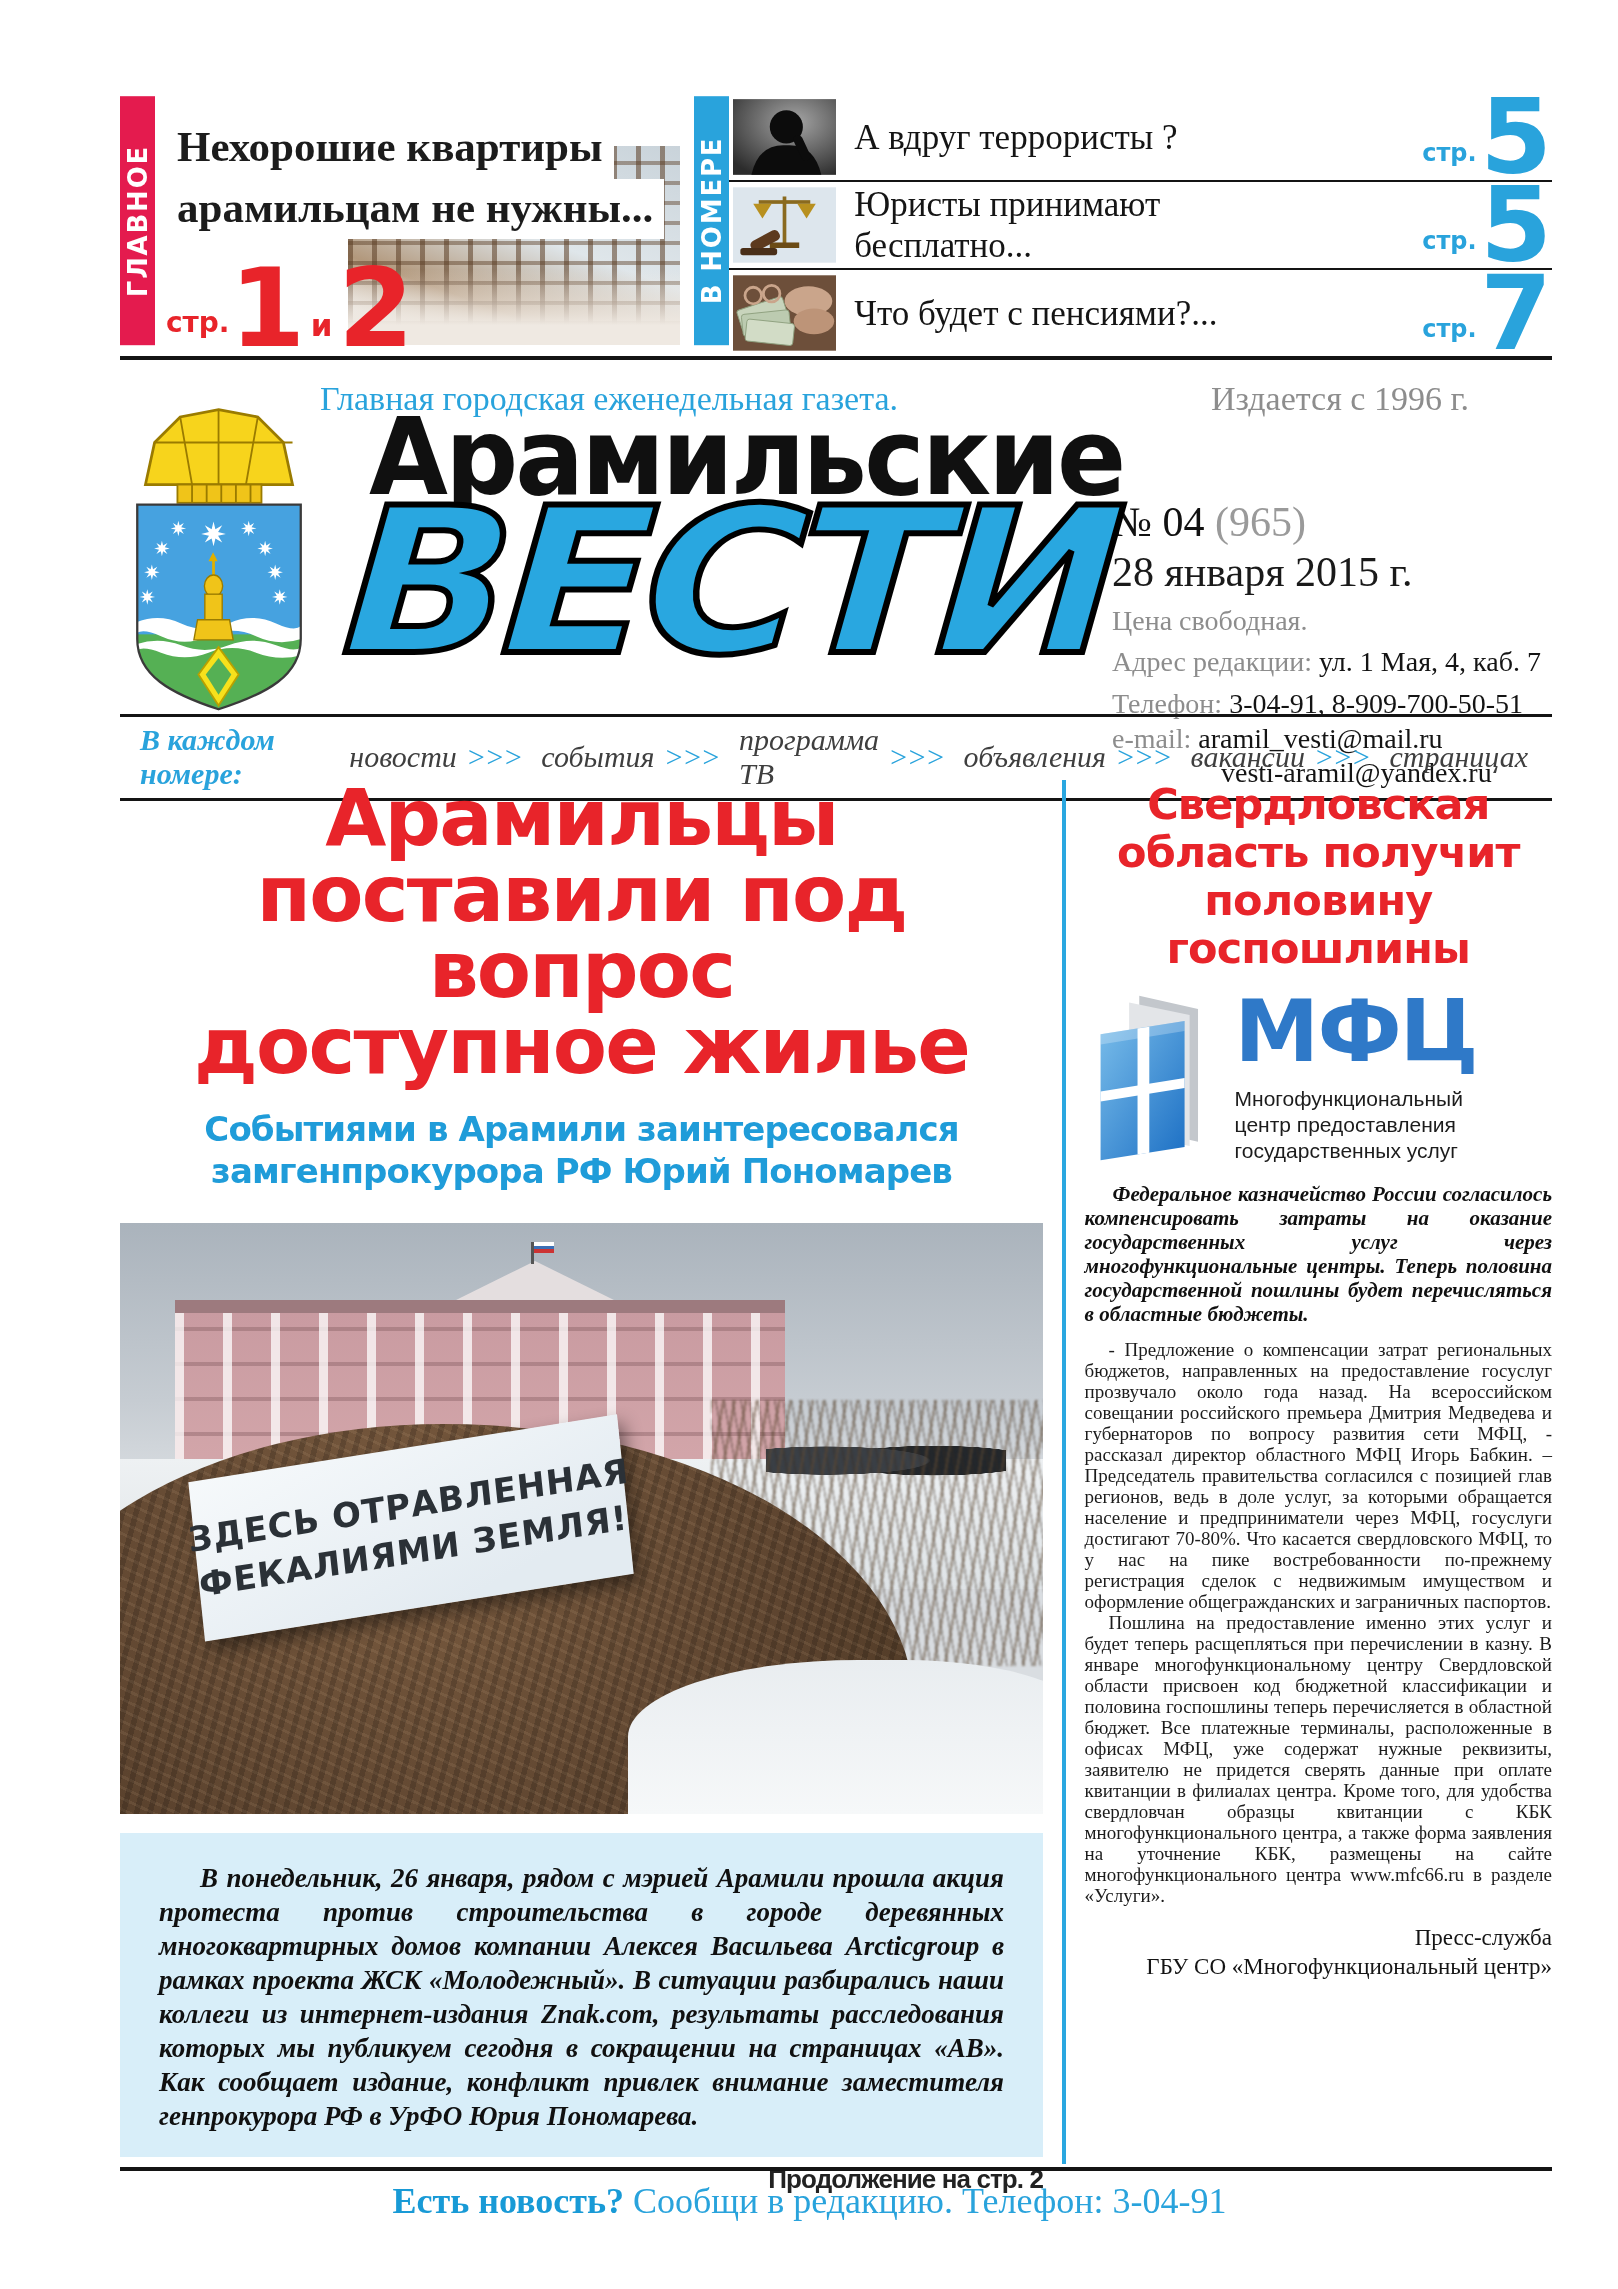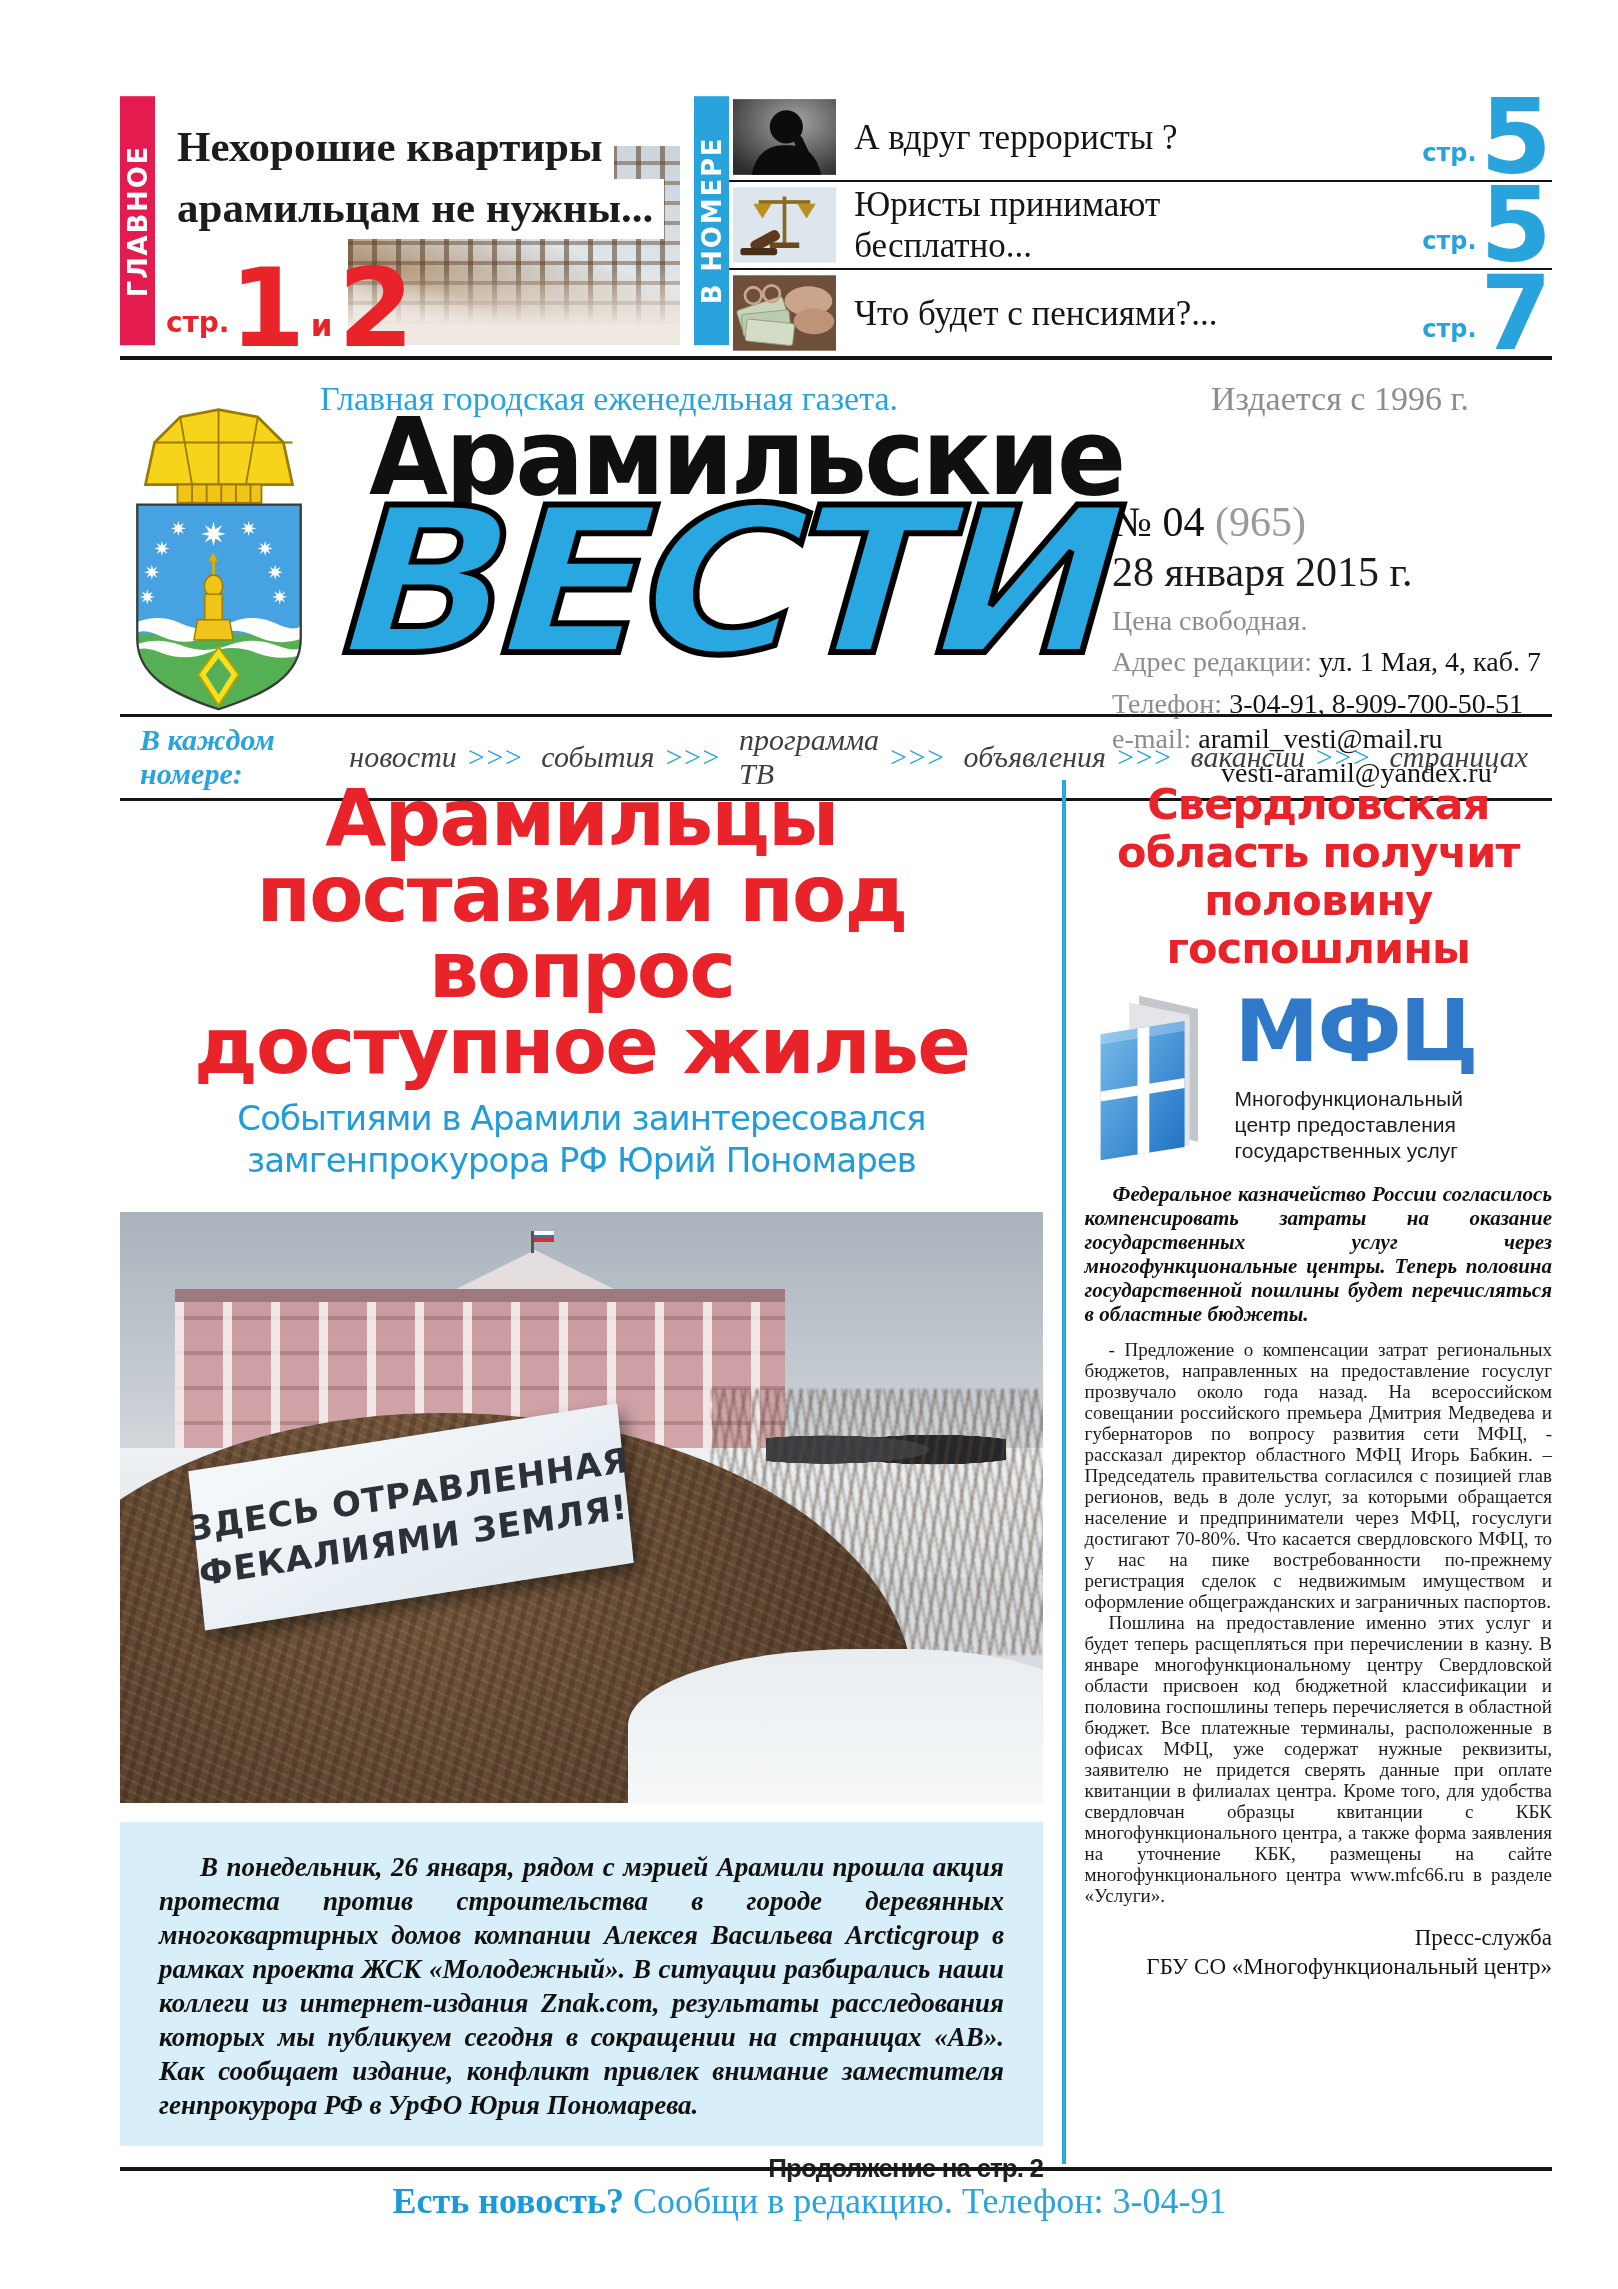--- a/index.html
+++ b/index.html
@@ -86,22 +86,22 @@
 
   
   #main { position:absolute; left:120px; top:780px; width:1432px; height:1384px; display:flex; }
   .col-left { width:923px; flex:none; }
   .col-divider { width:4.6px; background:#2aa7e0; margin:0 18.5px; flex:none; }
   .col-right { flex:1; min-width:0; }
 
   .ms-headline { text-align:center; color:#e8242a; font-family:"DejaVu Sans",sans-serif;
                  font-weight:bold; font-size:79px; line-height:76px; letter-spacing:-1.8px;
                  transform:scaleY(1.0); }
-  .ms-subhead { margin-top:13px; text-align:center; color:#1f9cd9;
-                font-family:"DejaVu Sans",sans-serif; font-weight:normal;
+  .ms-subhead { margin-top:24px; text-align:center; color:#1f9cd9;
+                font-family:"DejaVu Sans",sans-serif; font-weight:bold;
                 font-size:34px; line-height:42px; letter-spacing:-0.9px; }
 
   .ms-photo { margin-top:31px; width:923px; height:591px; position:relative; overflow:hidden;
               background:linear-gradient(180deg,#aab3bc 0%, #c6ccd2 30%, #d9dde1 45%); }
   .ph-building { position:absolute; left:6%; top:13%; width:66%; height:29%;
                  background:
                    repeating-linear-gradient(90deg, rgba(255,255,255,.75) 0 9.2px, rgba(0,0,0,0) 9.2px 48px),
                    repeating-linear-gradient(0deg, rgba(120,80,85,.35) 0 3.7px, rgba(0,0,0,0) 3.7px 35px),
                    linear-gradient(180deg,#c99ba1 0%, #d3a6aa 100%);
                  border-top:13px solid #9d7a7e; }

